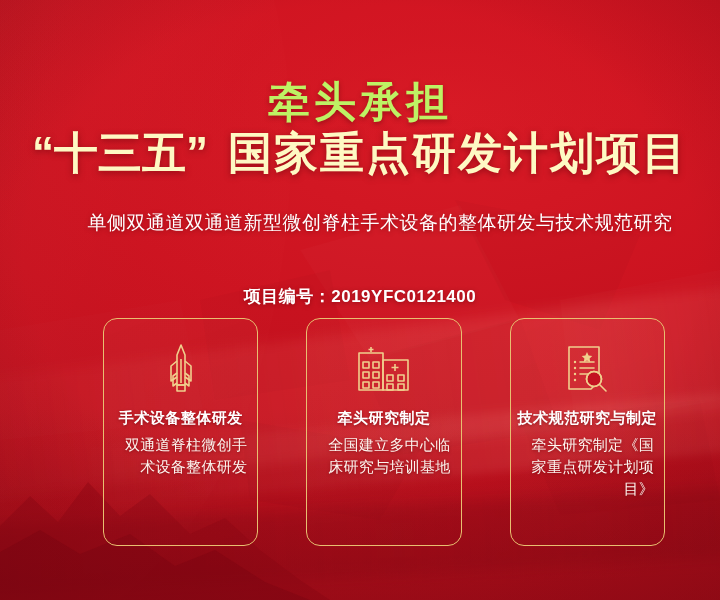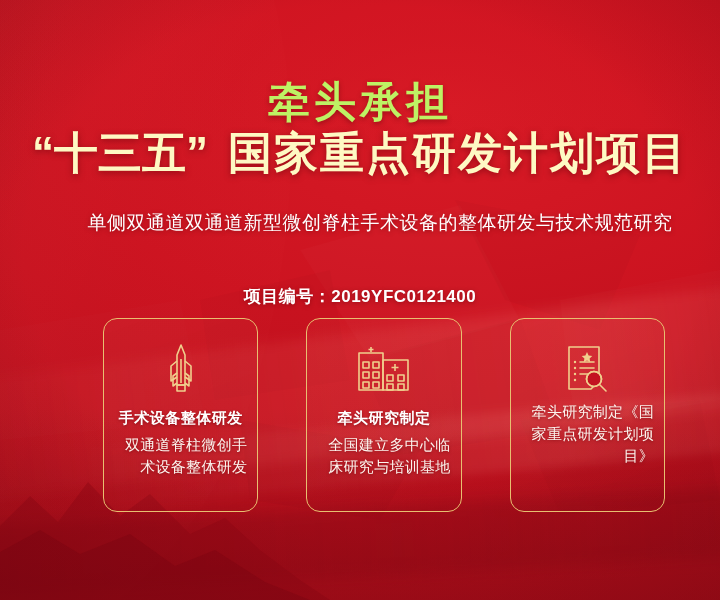--- a/index.html
+++ b/index.html
@@ -108,21 +108,21 @@
     text-shadow:0 1px 4px rgba(90,2,10,.5);
     margin-top:40px;
   }
 
   
   .cards{
     position:absolute;left:55px;top:318px;width:610px;height:194px;
     display:flex;justify-content:space-between;
   }
   .card{
-    position:relative;width:193px;height:194px;box-sizing:border-box;
+    position:relative;width:193px;height:228px;box-sizing:border-box;
     border:1px solid #e8bf70;border-radius:14px;
     background:linear-gradient(160deg,rgba(255,120,110,.07),rgba(150,8,20,.10));
     display:flex;flex-direction:column;align-items:center;margin-left:48px;
   }
   .card-icon{margin-top:24px;height:52px;display:flex;align-items:center;justify-content:center;}
   .card-title{
     margin-top:14px;font-size:15px;font-weight:bold;color:#ffffff;letter-spacing:.5px;
     text-shadow:0 1px 3px rgba(90,2,10,.55);
   }
   .card-body{
@@ -226,17 +226,18 @@
           <circle cx="12" cy="24" r="1.2" fill="#f0cf8d" stroke="none"></circle>
           <line x1="17" y1="24" x2="31" y2="24"></line>
           <circle cx="12" cy="30" r="1.2" fill="#f0cf8d" stroke="none"></circle>
           <line x1="17" y1="30" x2="26" y2="30"></line>
           <circle cx="12" cy="36" r="1.2" fill="#f0cf8d" stroke="none"></circle>
           <circle cx="31" cy="35" r="7.5" fill="#c31220"></circle>
           <circle cx="31" cy="35" r="7.5"></circle>
           <line x1="36.5" y1="40.5" x2="43" y2="47"></line>
         </svg>
       </div>
+      <div class="card-title">技术规范研究与制定</div>
       <div class="card-body">牵头研究制定《国家重点研发计划项目》</div>
     </div>
 
   </div>
 </div>
 
 </body></html>

